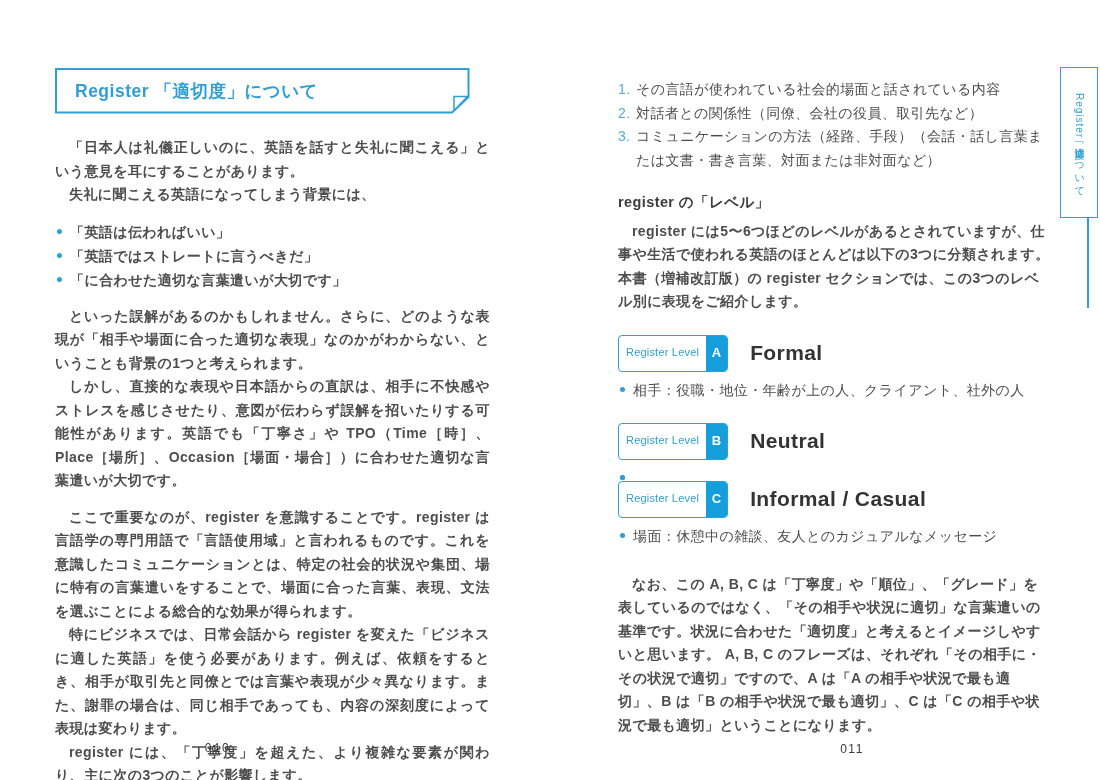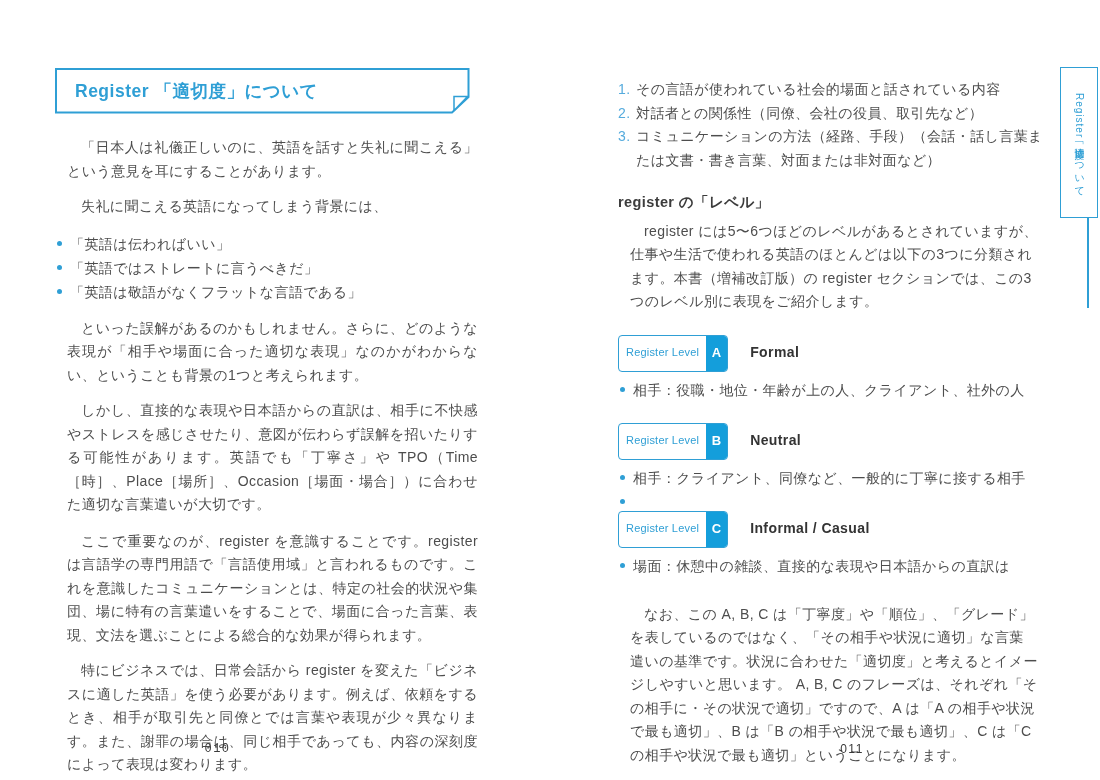--- a/index.html
+++ b/index.html
@@ -23,26 +23,26 @@
   
   .title-box{position:relative;margin-top:68px;width:415px;height:46px;}
   .title-box svg{position:absolute;inset:0;}
   .title-text{
     position:absolute;left:20px;top:50%;transform:translateY(-52%);
     color:var(--accent);font-size:17.5px;font-weight:bold;letter-spacing:0.5px;
     white-space:nowrap;
   }
 
   .body-text{margin-top:22px;font-size:14px;line-height:23.5px;letter-spacing:0.4px;text-align:justify;}
-  .para{margin:12px;}
+  .para{margin:0;font-weight:bold;}
   .indent{text-indent:1em;}
   .blk-gap{margin-top:13px;}
 
   ul.bullets{list-style:none;}
-  ul.bullets.standalone{margin:13px 0 0 0;}
+  ul.bullets.standalone{margin:13px 0 0 0;font-weight:bold;}
   ul.bullets li{position:relative;padding-left:15px;line-height:24px;}
   .bullet-dot{
     position:absolute;left:2px;top:9.5px;width:5px;height:5px;border-radius:50%;
     background:var(--accent);display:block;
   }
 
   
   .right-page{padding-top:78px;font-size:14px;line-height:23.5px;letter-spacing:0.4px;}
   ol.numbered{list-style:none;}
   ol.numbered li{display:flex;}
@@ -57,21 +57,21 @@
     border-radius:4px;overflow:hidden;background:#fff;flex:none;
   }
   .badge-label{
     display:flex;align-items:center;padding:0 7px;font-size:11px;color:var(--accent);
     letter-spacing:0.2px;white-space:nowrap;
   }
   .badge-letter{
     display:flex;align-items:center;justify-content:center;width:21px;
     background:var(--badge-blue);color:#fff;font-weight:bold;font-size:13px;
   }
-  .level-name{margin-left:22px;font-weight:bold;font-size:14px;color:#333;letter-spacing:0.4px;}
+  .level-name{margin-left:22px;font-weight:bold;font-size:21px;color:#333;letter-spacing:0.4px;}
   .level-block ul.bullets{margin-top:6px;}
   .closing{margin-top:25px;}
 
   .page-num{position:absolute;top:742px;font-size:12px;color:#3a3a3a;letter-spacing:1.5px;}
   .page-num.left{left:0;width:435px;text-align:center;font-family:Liberation Mono, monospace;}
   .page-num.right{left:636px;width:432px;text-align:center;position:absolute;}
 
   
   .side-tab{
     position:absolute;left:1060px;top:67px;width:38px;height:151px;
@@ -99,21 +99,21 @@
     <span class="title-text">Register 「適切度」について</span>
   </div>
 
   <div class="body-text">
     <p class="para indent">「日本人は礼儀正しいのに、英語を話すと失礼に聞こえる」という意見を耳にすることがあります。</p>
     <p class="para indent">失礼に聞こえる英語になってしまう背景には、</p>
 
     <ul class="bullets standalone">
       <li><span class="bullet-dot"></span><span>「英語は伝わればいい」</span></li>
       <li><span class="bullet-dot"></span><span>「英語ではストレートに言うべきだ」</span></li>
-      <li><span class="bullet-dot"></span><span>「英語は敬語がなくフラットな言語である」</span></li>
+      <li><span class="bullet-dot"></span><span>「に合わせた適切な言葉遣いが大切です」</span></li>
     </ul>
 
     <p class="para indent blk-gap">といった誤解があるのかもしれません。さらに、どのような表現が「相手や場面に合った適切な表現」なのかがわからない、ということも背景の1つと考えられます。</p>
     <p class="para indent">しかし、直接的な表現や日本語からの直訳は、相手に不快感やストレスを感じさせたり、意図が伝わらず誤解を招いたりする可能性があります。英語でも「丁寧さ」や TPO（Time［時］、Place［場所］、Occasion［場面・場合］）に合わせた適切な言葉遣いが大切です。</p>
 
     <p class="para indent blk-gap">ここで重要なのが、register を意識することです。register は言語学の専門用語で「言語使用域」と言われるものです。これを意識したコミュニケーションとは、特定の社会的状況や集団、場に特有の言葉遣いをすることで、場面に合った言葉、表現、文法を選ぶことによる総合的な効果が得られます。</p>
     <p class="para indent">特にビジネスでは、日常会話から register を変えた「ビジネスに適した英語」を使う必要があります。例えば、依頼をするとき、相手が取引先と同僚とでは言葉や表現が少々異なります。また、謝罪の場合は、同じ相手であっても、内容の深刻度によって表現は変わります。</p>
     <p class="para indent">register には、「丁寧度」を超えた、より複雑な要素が関わり、主に次の3つのことが影響します。</p>
   </div>
 </div>
@@ -153,35 +153,35 @@
 
   <div class="level-block">
     <div class="level-head">
       <span class="badge">
         <span class="badge-label">Register Level</span>
         <span class="badge-letter">B</span>
       </span>
       <span class="level-name">Neutral</span>
     </div>
     <ul class="bullets">
-      <li><span class="bullet-dot"></span><span>相手：クライアント、同僚など、一般的に丁寧に接する相手</span></li>
+      <li><span class="bullet-dot"></span></li>
       <li><span class="bullet-dot"></span></li>
     </ul>
   </div>
 
   <div class="level-block">
     <div class="level-head">
       <span class="badge">
         <span class="badge-label">Register Level</span>
         <span class="badge-letter">C</span>
       </span>
       <span class="level-name">Informal / Casual</span>
     </div>
     <ul class="bullets">
-      <li><span class="bullet-dot"></span><span>場面：休憩中の雑談、直接的な表現や日本語からの直訳は</span></li>
+      <li><span class="bullet-dot"></span><span>場面：休憩中の雑談、友人とのカジュアルなメッセージ</span></li>
     </ul>
   </div>
 
   <p class="para indent closing">なお、この A, B, C は「丁寧度」や「順位」、「グレード」を表しているのではなく、「その相手や状況に適切」な言葉遣いの基準です。状況に合わせた「適切度」と考えるとイメージしやすいと思います。 A, B, C のフレーズは、それぞれ「その相手に・その状況で適切」ですので、A は「A の相手や状況で最も適切」、B は「B の相手や状況で最も適切」、C は「C の相手や状況で最も適切」ということになります。</p>
 </div>
 
 <div class="page-num left">010</div>
 <div class="page-num right">011</div>
 
 <div class="side-tab">

